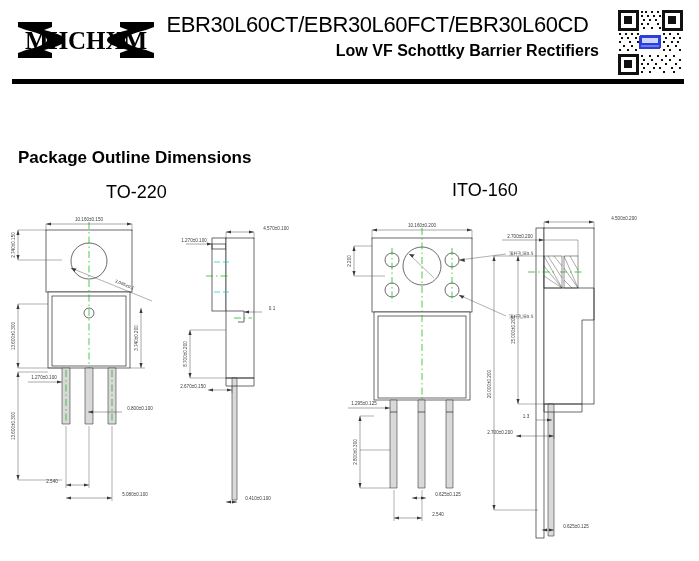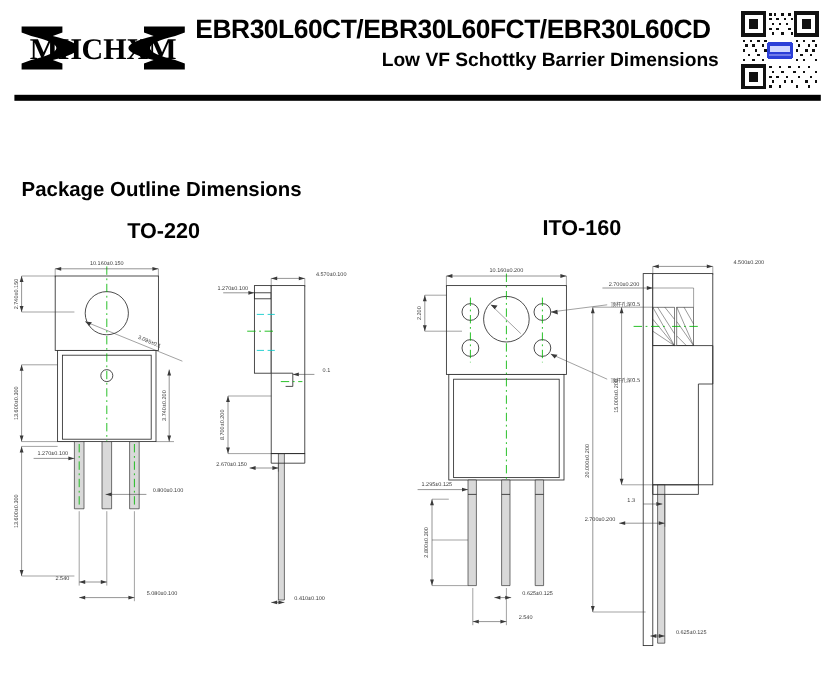--- a/index.html
+++ b/index.html
@@ -4,32 +4,32 @@
 <style>
   html,body{margin:0;padding:0;background:#fff;}
   body{width:699px;height:561px;position:relative;overflow:hidden;
        font-family:"Liberation Sans",sans-serif;color:#000;}
 
   
   .header{position:absolute;left:0;top:0;width:699px;height:88px;}
   .logo{position:absolute;left:16px;top:18px;width:140px;height:44px;}
   .logo svg{display:block;}
   .title-block{position:absolute;left:150px;top:12px;width:455px;text-align:center;}
-  .doc-title{font-size:22px;font-weight:bold;letter-spacing:-.4px;line-height:26px;
+  .doc-title{font-size:22px;font-weight:normal;letter-spacing:-.4px;line-height:26px;
              white-space:nowrap;}
   .doc-sub{font-size:16px;font-weight:bold;line-height:22px;margin-top:2px;text-align:right;
            padding-right:6px;}
   .qr{position:absolute;left:617px;top:9px;width:66px;height:66px;}
   .rule{position:absolute;left:12px;top:79px;width:672px;height:5px;background:#000;}
 
   
   .section-title{position:absolute;left:18px;top:108px;font-size:17px;font-weight:bold;margin-top:40px;}
 
   
-  .pkg-label{position:absolute;font-size:18px;font-weight:bold;}
+  .pkg-label{position:absolute;font-size:18px;font-weight:normal;}
   #pkg-to220{left:106px;top:182px;}
   #pkg-ito220{left:452px;top:180px;}
 
   
   .drawing{position:absolute;}
   #drawing-to220{left:0px;top:200px;width:345px;height:340px;}
   #drawing-ito220{left:330px;top:198px;width:369px;height:342px;}
   .drawing svg{display:block;}
 
   .dimtext{font-family:"Liberation Sans",sans-serif;font-size:4.6px;fill:#3a3a3a;}
@@ -52,21 +52,21 @@
     <svg viewBox="0 0 140 44" width="140" height="44" aria-hidden="true">
       <path d="M2 4 L36 4 L36 9 L28 12 Q70 22 28 32 L36 35 L36 40 L2 40 L2 35 L10 32 Q52 22 10 12 L2 9 Z" fill="#000"></path>
       <path d="M104 4 L138 4 L138 9 L130 12 Q88 22 130 32 L138 35 L138 40 L104 40 L104 35 L112 32 Q70 22 112 12 L104 9 Z" fill="#000"></path>
       <text x="70" y="31" text-anchor="middle" font-family="Liberation Serif, serif" font-size="25" font-weight="bold" fill="#000">MHCHXM</text>
     </svg>
 
   </div>
 
   <div class="title-block">
     <div class="doc-title">EBR30L60CT/EBR30L60FCT/EBR30L60CD</div>
-    <div class="doc-sub">Low VF Schottky Barrier Dimensions</div>
+    <div class="doc-sub">Low VF Schottky Barrier Rectifiers</div>
   </div>
 
   <div class="qr">
     <svg viewBox="0 0 66 66" width="66" height="66" aria-hidden="true" shape-rendering="crispEdges">
       <rect width="66" height="66" fill="#fff"></rect>
       <g fill="#111">
         <path d="M2 2h18v18H2z" fill="none" stroke="#111" stroke-width="3"></path>
         <rect x="7" y="7" width="8" height="8"></rect>
         <path d="M46 2h18v18H46z" fill="none" stroke="#111" stroke-width="3"></path>
         <rect x="51" y="7" width="8" height="8"></rect>

